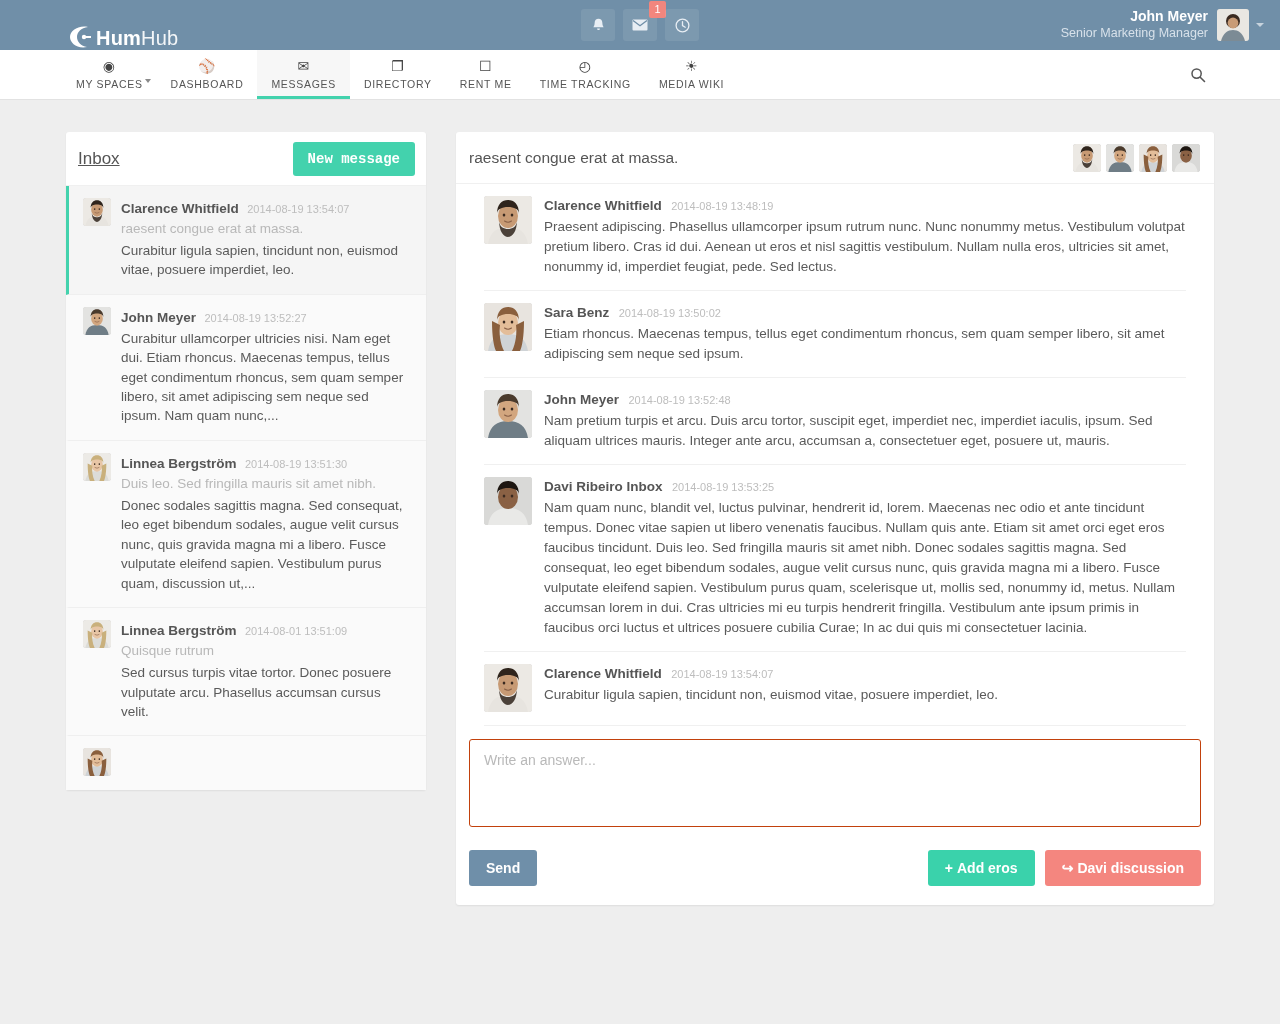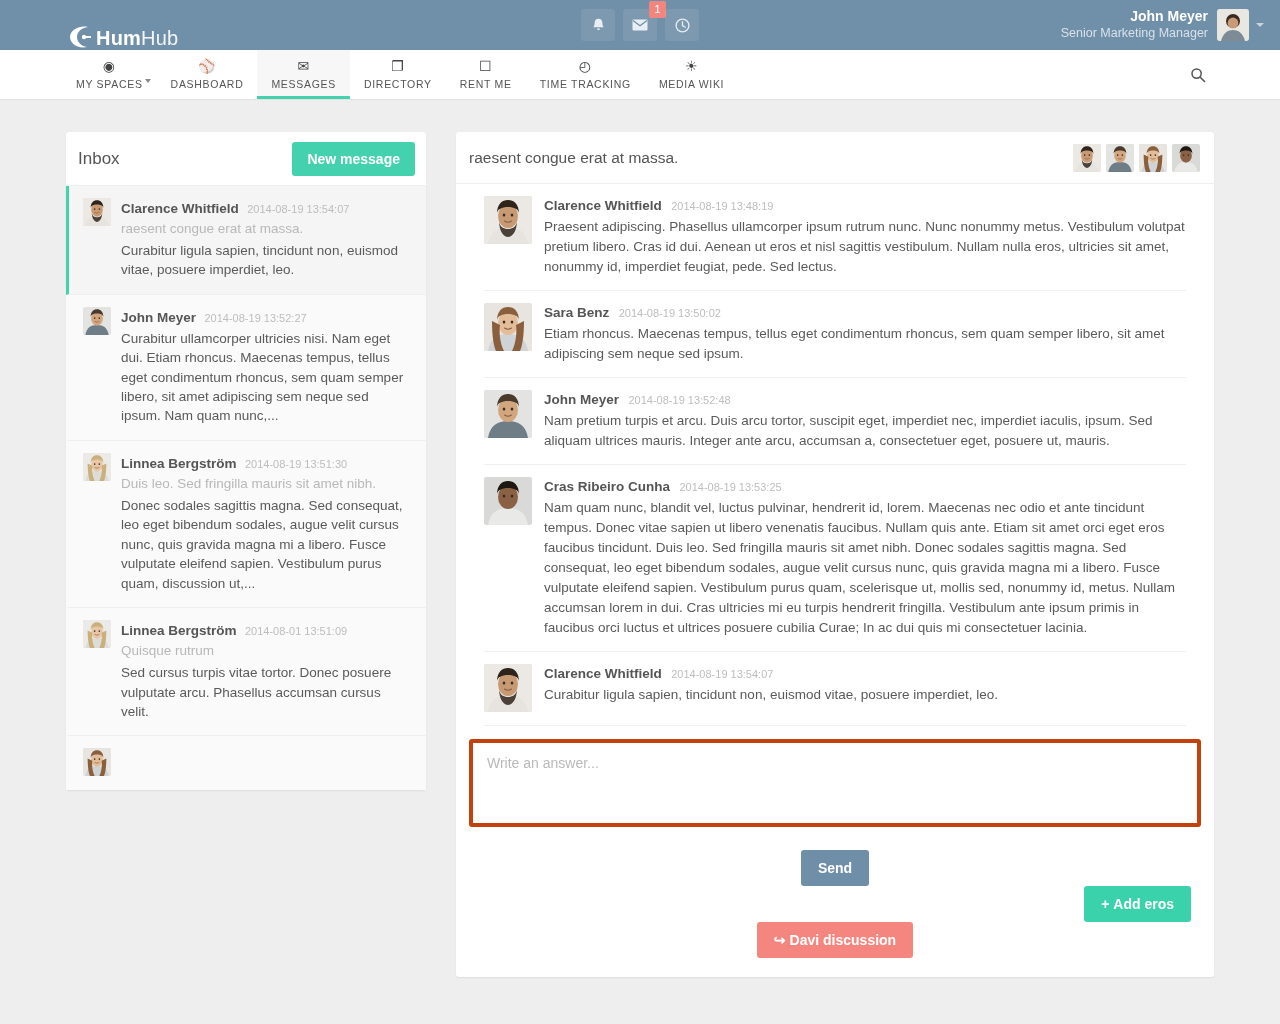--- a/index.html
+++ b/index.html
@@ -158,32 +158,32 @@
   }
 
   
   .inbox { width: 360px; flex: 0 0 360px; }
   .inbox-head {
     height: 54px;
     display: flex; align-items: center;
     padding: 0 11px 0 12px;
     border-bottom: 1px solid #f0f0f0;
   }
-  .inbox-title { font-size: 17px; color: #555; font-weight: normal; }
+  .inbox-title { font-size: 17px; color: #555; font-weight: normal; text-decoration: underline; }
   .new-msg-btn {
     margin-left: auto;
     background: #43d2ad;
     color: #ffffff;
     border: none;
     border-radius: 3px;
     font-size: 14px;
     font-weight: bold;
     padding: 9px 15px;
     cursor: pointer;
-    font-family: Liberation Sans, sans-serif;
+    font-family: Liberation Mono, monospace;
   }
   .inbox-list { }
   .inbox-item {
     display: flex;
     padding: 12px 14px 14px 14px;
     border-bottom: 1px solid #efefef;
     border-left: 3px solid transparent;
     cursor: pointer;
   }
   .inbox-item:last-child { border-bottom: none; }
@@ -244,36 +244,35 @@
   .msg-body { flex: 1; min-width: 0; }
   .msg-line1 { margin-bottom: 3px; }
   .msg-author { font-size: 13.5px; color: #555; font-weight: bold; }
   .msg-time { font-size: 11px; color: #bdbdbd; margin-left: 5px; }
   .msg-text { font-size: 13.5px; color: #5a5a5a; line-height: 1.48; }
 
   .answer-wrap { padding: 13px 13px 0 13px; }
   .answer-box {
     width: 100%;
     height: 88px;
-    border: 4px solid #c2410c;
+    border: 1px solid #c2410c;
     border-radius: 3px;
     resize: none;
     padding: 12px 14px;
     font-size: 14px;
     color: #666;
     font-family: "Liberation Sans", sans-serif;
     outline: none;
     background: #fff;
   }
   .answer-box::placeholder { color: #b9b9b9; }
 
   .actions {
-    display: flex; align-items: center;
+    display: flex; 
     padding: 19px 13px 19px 13px;
-    flex-direction: column;
   }
   .btn {
     border: none;
     border-radius: 3px;
     font-size: 14px;
     font-weight: bold;
     padding: 10px 17px;
     color: #fff;
     cursor: pointer;
     font-family: "Liberation Sans", sans-serif;
@@ -632,21 +631,21 @@
     <ellipse cx="24" cy="20" rx="10" ry="12" fill="#8a6144"></ellipse>
     <path d="M13 18 C13 8 18 4 24 4 C30 4 35 8 35 18 C35 13 30 11 24 11 C18 11 13 13 13 18 Z" fill="#1d1611"></path>
 
     <ellipse cx="20" cy="19" rx="1.3" ry="1.5" fill="#3a2a20"></ellipse>
     <ellipse cx="28" cy="19" rx="1.3" ry="1.5" fill="#3a2a20"></ellipse>
     <path d="M20.5 25 Q24 27.5 27.5 25" stroke="#8a6148" stroke-width="1.1" fill="none" stroke-linecap="round"></path>
   </svg>
           </div>
      <div class="msg-body">
        <div class="msg-line1">
-         <span class="msg-author">Cras Ribeiro Cunha</span>
+         <span class="msg-author">Davi Ribeiro Inbox</span>
          <span class="msg-time">2014-08-19 13:53:25</span>
        </div>
        <div class="msg-text">Nam quam nunc, blandit vel, luctus pulvinar, hendrerit id, lorem. Maecenas nec odio et ante tincidunt tempus. Donec vitae sapien ut libero venenatis faucibus. Nullam quis ante. Etiam sit amet orci eget eros faucibus tincidunt. Duis leo. Sed fringilla mauris sit amet nibh. Donec sodales sagittis magna. Sed consequat, leo eget bibendum sodales, augue velit cursus nunc, quis gravida magna mi a libero. Fusce vulputate eleifend sapien. Vestibulum purus quam, scelerisque ut, mollis sed, nonummy id, metus. Nullam accumsan lorem in dui. Cras ultricies mi eu turpis hendrerit fringilla. Vestibulum ante ipsum primis in faucibus orci luctus et ultrices posuere cubilia Curae; In ac dui quis mi consectetuer lacinia.</div>
      </div>
         </div>
         <div class="msg">
           <div class="avatar-md">
             <svg class="ph" viewBox="0 0 48 48" preserveAspectRatio="none" aria-hidden="true">
     <rect width="48" height="48" fill="#ece9e4"></rect>
     <path d="M4 48 C6 36 13 31 24 31 C35 31 42 36 44 48 Z" fill="#e7e4df"></path>

